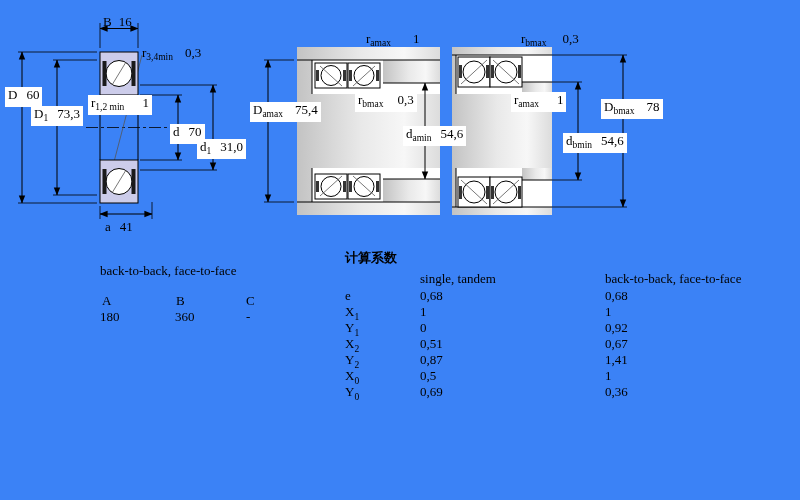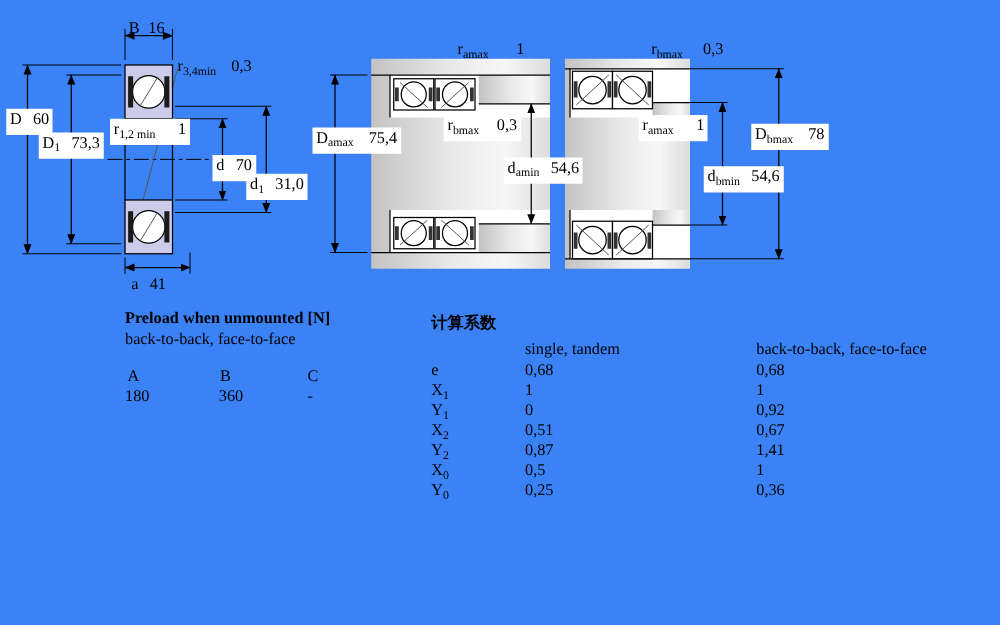--- a/index.html
+++ b/index.html
@@ -193,21 +193,20 @@
   <div class="dlabel bg" style="left:250px;top:102px"><span>D</span><sub>amax</sub><span class="v" style="margin-left:12px">75,4</span></div>
   <div class="dlabel bg" style="left:355px;top:92px"><span>r</span><sub>bmax</sub><span class="v" style="margin-left:14px">0,3</span></div>
   <div class="dlabel bg" style="left:403px;top:126px"><span>d</span><sub>amin</sub><span class="v">54,6</span></div>
 
   <div class="dlabel" style="left:521px;top:31px"><span>r</span><sub>bmax</sub><span class="v" style="margin-left:16px">0,3</span></div>
   <div class="dlabel bg" style="left:511px;top:92px"><span>r</span><sub>amax</sub><span class="v" style="margin-left:18px">1</span></div>
   <div class="dlabel bg" style="left:601px;top:99px"><span>D</span><sub>bmax</sub><span class="v" style="margin-left:12px">78</span></div>
   <div class="dlabel bg" style="left:563px;top:133px"><span>d</span><sub>bmin</sub><span class="v">54,6</span></div>
 
   <div class="tblock" style="left:100px;top:246px;width:235px;height:90px">
-    <div class="abs b" style="left:0;top:0">Preload when unmounted [N]</div>
     <div class="abs" style="left:0;top:17px">back-to-back, face-to-face</div>
     <span class="abs" style="left:2px;top:47px">A</span>
     <span class="abs" style="left:76px;top:47px">B</span>
     <span class="abs" style="left:146px;top:47px">C</span>
     <span class="abs" style="left:0;top:63px">180</span>
     <span class="abs" style="left:75px;top:63px">360</span>
     <span class="abs" style="left:146px;top:63px">-</span>
   </div>
 
   <div class="tblock" style="left:345px;top:250px;width:450px;height:155px">
@@ -240,18 +239,18 @@
       <span class="abs" style="left:75px">0,87</span>
       <span class="abs" style="left:260px">1,41</span>
     </div>
     <div class="abs" style="left:0;top:118px;width:100%">
       <span class="abs" style="left:0"><span>X</span><sub>0</sub></span>
       <span class="abs" style="left:75px">0,5</span>
       <span class="abs" style="left:260px">1</span>
     </div>
     <div class="abs" style="left:0;top:134px;width:100%">
       <span class="abs" style="left:0"><span>Y</span><sub>0</sub></span>
-      <span class="abs" style="left:75px">0,25</span>
+      <span class="abs" style="left:75px">0,69</span>
       <span class="abs" style="left:260px">0,36</span>
     </div>
   </div>
 
 </div>
 
 </body></html>

